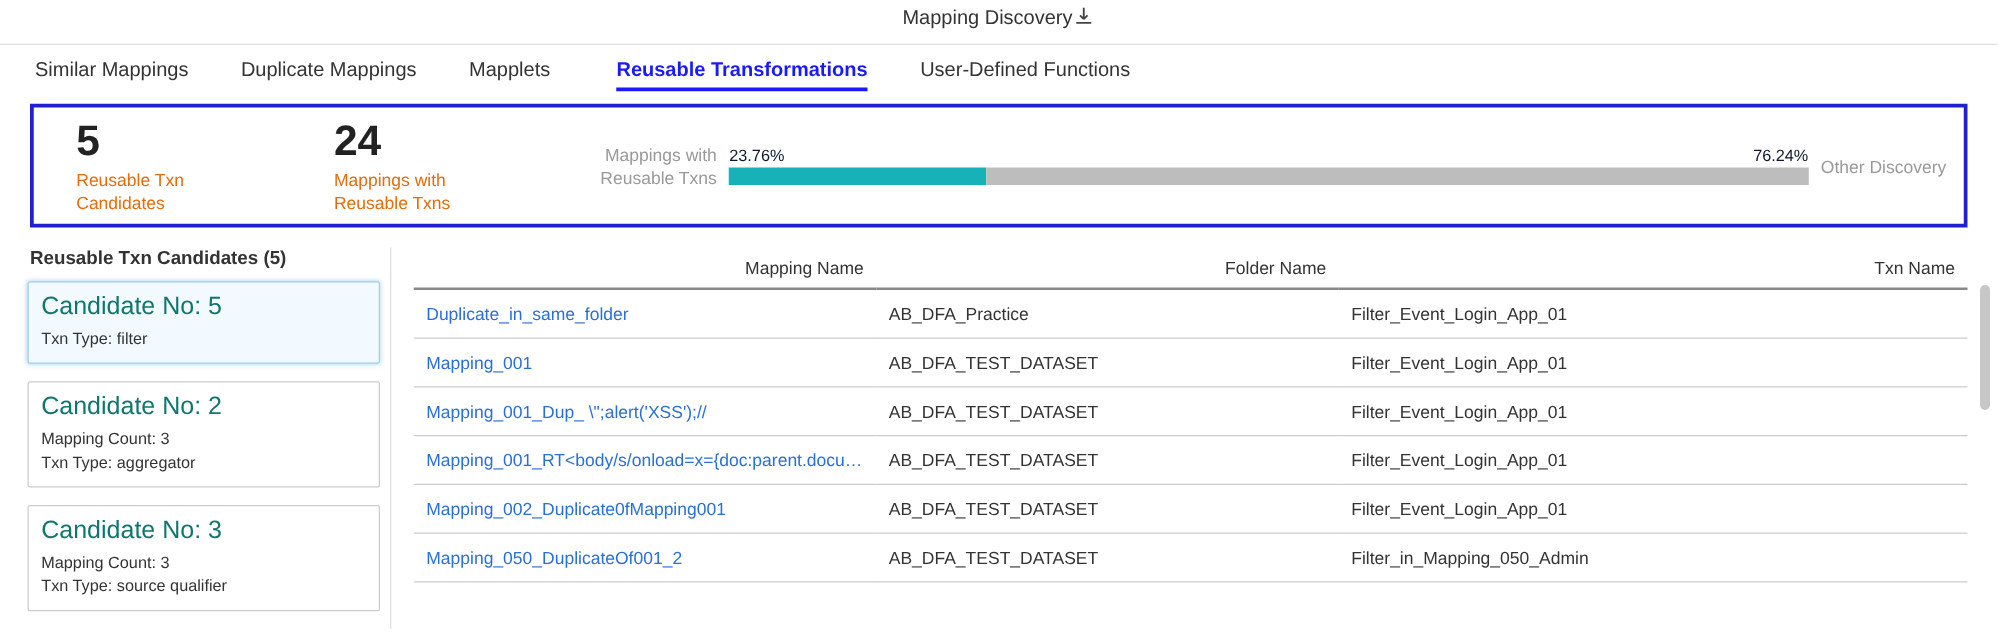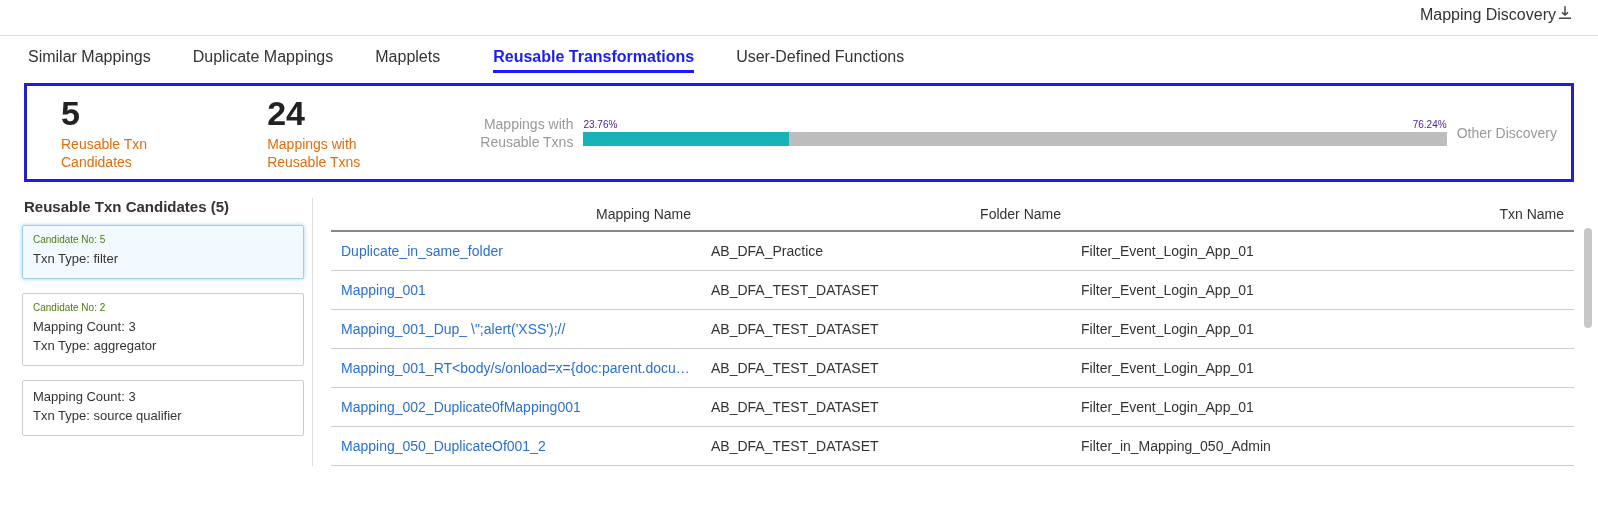--- a/index.html
+++ b/index.html
@@ -1,50 +1,50 @@
 <!DOCTYPE html>
 <html><head>
 <meta charset="utf-8">
 <style>
   * { box-sizing: border-box; margin: 0; padding: 0; }
   body { font-family: Arial, Helvetica, sans-serif; font-size: 14px; color: #333; background: #fff; width: 1598px; }
   
   
-  .header { display: flex; justify-content: flex-end; align-items: center; padding: 4px 24px 10px 24px; border-bottom: 1px solid #e0e0e0; }
+  .header { display: flex; justify-content: center; align-items: center; padding: 4px 24px 10px 24px; border-bottom: 1px solid #e0e0e0; }
   .page-title { font-size: 16px; font-weight: 500; color: #333; }
   .download-icon { cursor: pointer; }
   
   
   .tabs { display: flex; gap: 42px; padding: 12px 28px 8px 28px; }
   .tab { font-size: 16px; color: #333; cursor: pointer; padding-bottom: 4px; }
   .tab.active { color: #1a1aff; font-weight: 600; border-bottom: 3px solid #1a1aff; margin-left: 11px; }
   
   
   .summary-box { margin: 2px 24px 0 24px; border: 3px solid #2020d0; padding: 8px 14px 8px 34px; display: flex; align-items: center; }
   .stat { margin-right: 120px; }
   .stat-value { font-size: 34px; font-weight: 700; color: #222; }
   .stat-label { font-size: 14px; color: #e46c0a; margin-top: 2px; line-height: 1.3; font-weight: 500; }
   .chart-wrap { flex: 1; display: flex; align-items: center; gap: 10px; }
   .chart-left-label { font-size: 14px; color: #999; text-align: right; line-height: 1.3; }
   .bars { flex: 1; }
-  .bar-labels { display: flex; font-size: 10px; font-weight: 500; color: #4c1d95; margin-bottom: 2px; }
+  .bar-labels { display: flex; font-size: 13px; font-weight: 500; color: #0f172a; margin-bottom: 2px; }
   .bar-labels .l1 { text-align: left; }
   .bar-labels .l2 { margin-left: auto; text-align: left; }
   .bar { display: flex; height: 14px; width: 100%; }
   .bar-seg1 { background: #17b1b8; }
   .bar-seg2 { background: #bdbdbd; }
   .chart-right-label { font-size: 14px; color: #999; }
   
   
   .content { display: flex; padding: 16px 24px 0 18px; }
   .sidebar { width: 295px; border-right: 1px solid #ddd; padding-right: 4px; }
   .sidebar-title { font-size: 15px; font-weight: 600; margin-bottom: 10px; padding-left: 6px; }
   .card { border: 1px solid #ccc; border-radius: 2px; padding: 8px 10px; margin: 0 4px 14px 4px; cursor: pointer; }
   .card.active { border: 1px solid #9bd2e8; background: #f2faff; box-shadow: 0 0 4px rgba(80,160,220,.5); }
-  .card-title { font-size: 10px; color: #4d7c0f; margin-bottom: 6px; }
+  .card-title { font-size: 20px; color: #0f766e; margin-bottom: 6px; }
   .card-line { font-size: 13px; color: #333; margin-bottom: 4px; }
   
   .main { flex: 1; padding-left: 18px; position: relative; }
   .detail-title { font-size: 16px; color: #333; margin-bottom: 14px; }
   table { width: 100%; border-collapse: collapse; }
   th { text-align: right; font-size: 14px; font-weight: 500; color: #333; padding: 8px 10px; border-bottom: 2px solid #888; }
   td { font-size: 14px; padding: 11px 10px; border-bottom: 1px solid #ccc; color: #333; }
   td.link { color: #2a6fd6; cursor: pointer; }
   td.mapping { white-space: nowrap; overflow: hidden; text-overflow: ellipsis; max-width: 350px; }
   .scroll-ind { position: absolute; top: 30px; right: -18px; width: 8px; height: 100px; background: #c7c7c7; border-radius: 4px; }
@@ -109,20 +109,21 @@
     <div class="card active">
       <div class="card-title">Candidate No: 5</div>
       <div class="card-line">Txn Type: filter</div>
     </div>
     <div class="card">
       <div class="card-title">Candidate No: 2</div>
       <div class="card-line">Mapping Count: 3</div>
       <div class="card-line">Txn Type: aggregator</div>
     </div>
     <div class="card">
+      <div class="card-title">Candidate No: 3</div>
       <div class="card-line">Mapping Count: 3</div>
       <div class="card-line">Txn Type: source qualifier</div>
     </div>
   </div>
   <div class="main">
     <table>
       <thead>
         <tr>
           <th style="width:370px">Mapping Name</th>
           <th style="width:370px">Folder Name</th>

